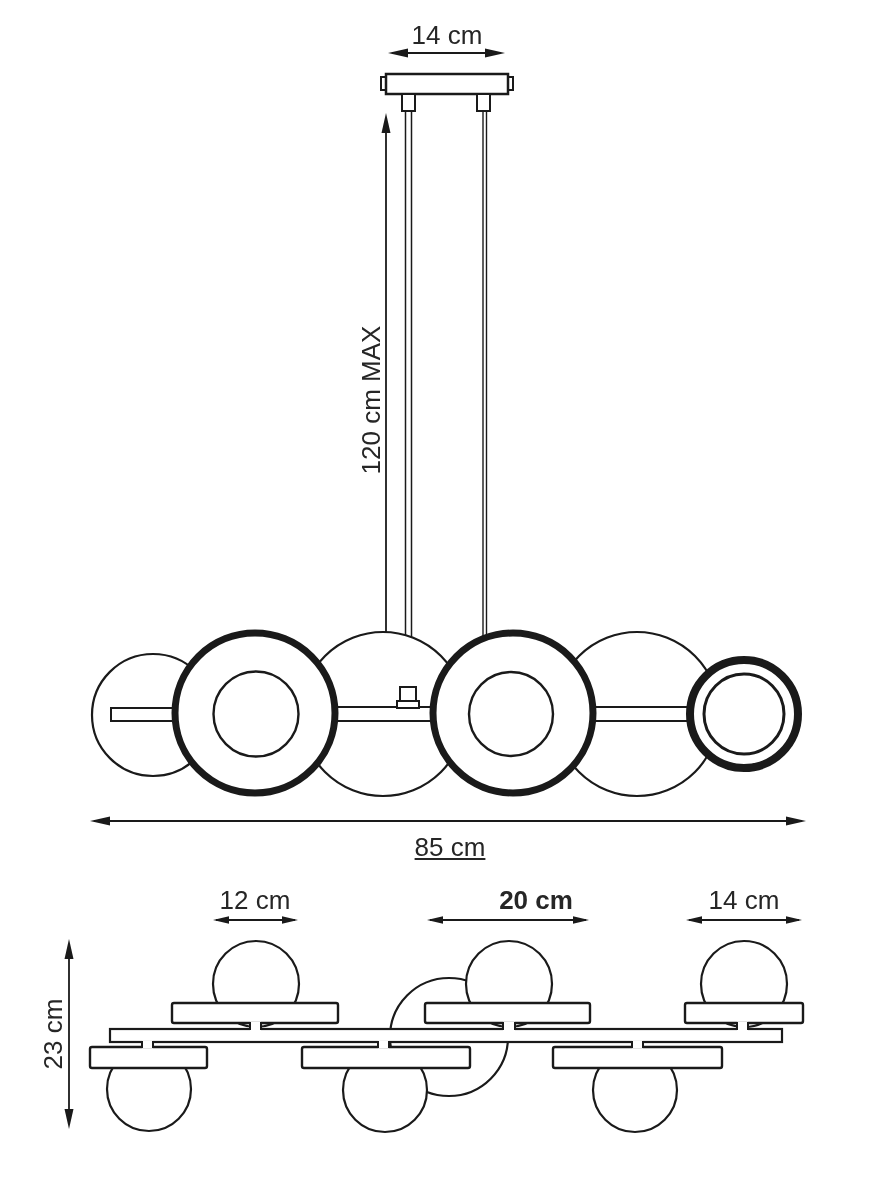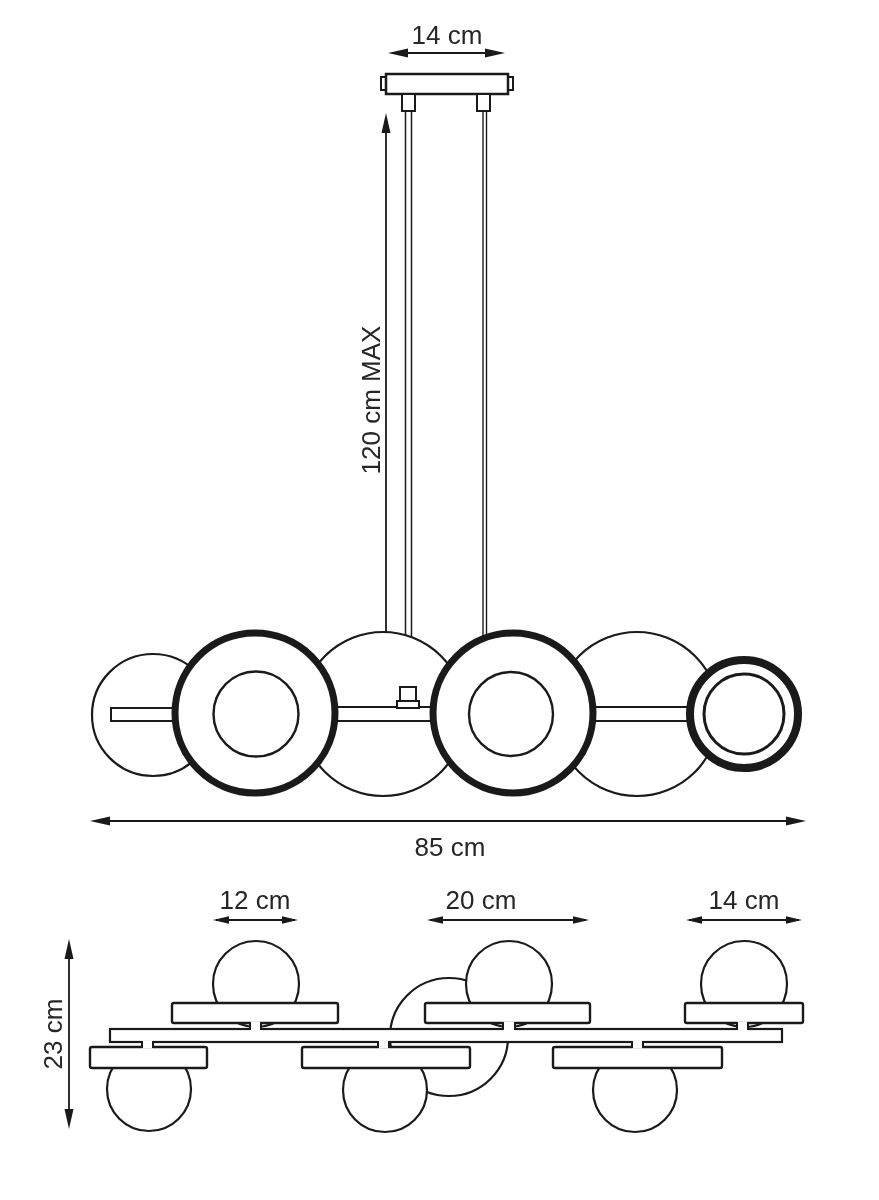--- a/index.html
+++ b/index.html
@@ -169,23 +169,23 @@
       <line x1="632" y1="1041" x2="632" y2="1048" stroke-width="2"></line>
       <line x1="643" y1="1041" x2="643" y2="1048" stroke-width="2"></line>
     </g>
   </g>
 </svg>
 
 <div class="dim-label" style="left:447px;top:35px;">14 cm</div>
 
 <div class="dim-label vertical" style="left:371px;top:400px;">120 cm MAX</div>
 
-<div class="dim-label" style="left:450px;top:847px;">85 cm</div>
+<div class="dim-label" style="left:450px;top:847px;text-decoration:underline;">85 cm</div>
 
 <div class="dim-label" style="left:255px;top:900px;">12 cm</div>
 
-<div class="dim-label" style="left:481px;top:900px;">20 cm</div>
+<div class="dim-label" style="left:536px;top:900px;font-weight:bold;">20 cm</div>
 
 <div class="dim-label" style="left:744px;top:900px;">14 cm</div>
 
 <div class="dim-label vertical" style="left:53px;top:1034px;">23 cm</div>
 
 </div>
 
 </body></html>

